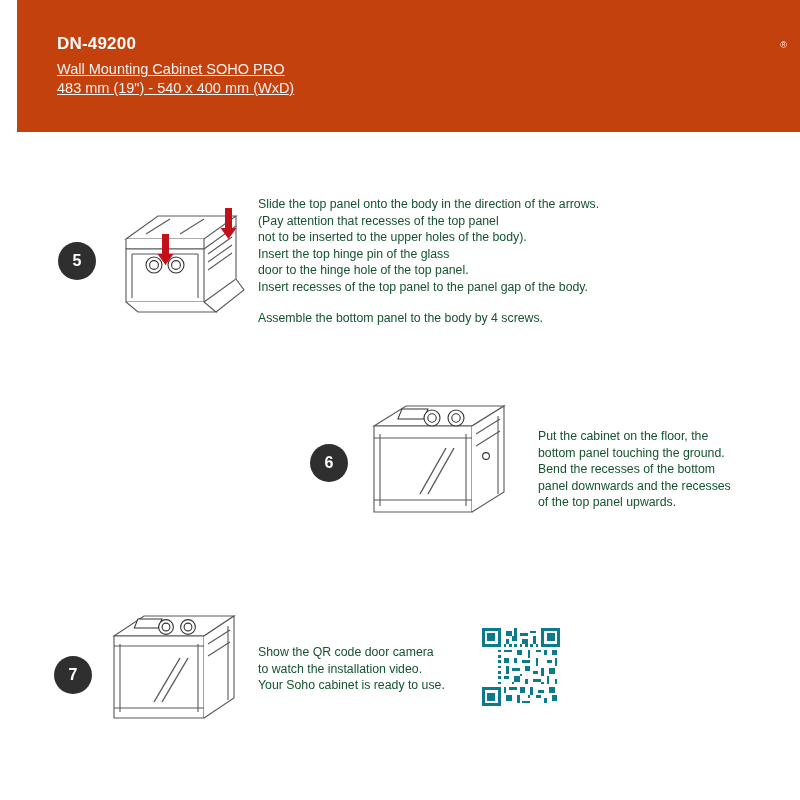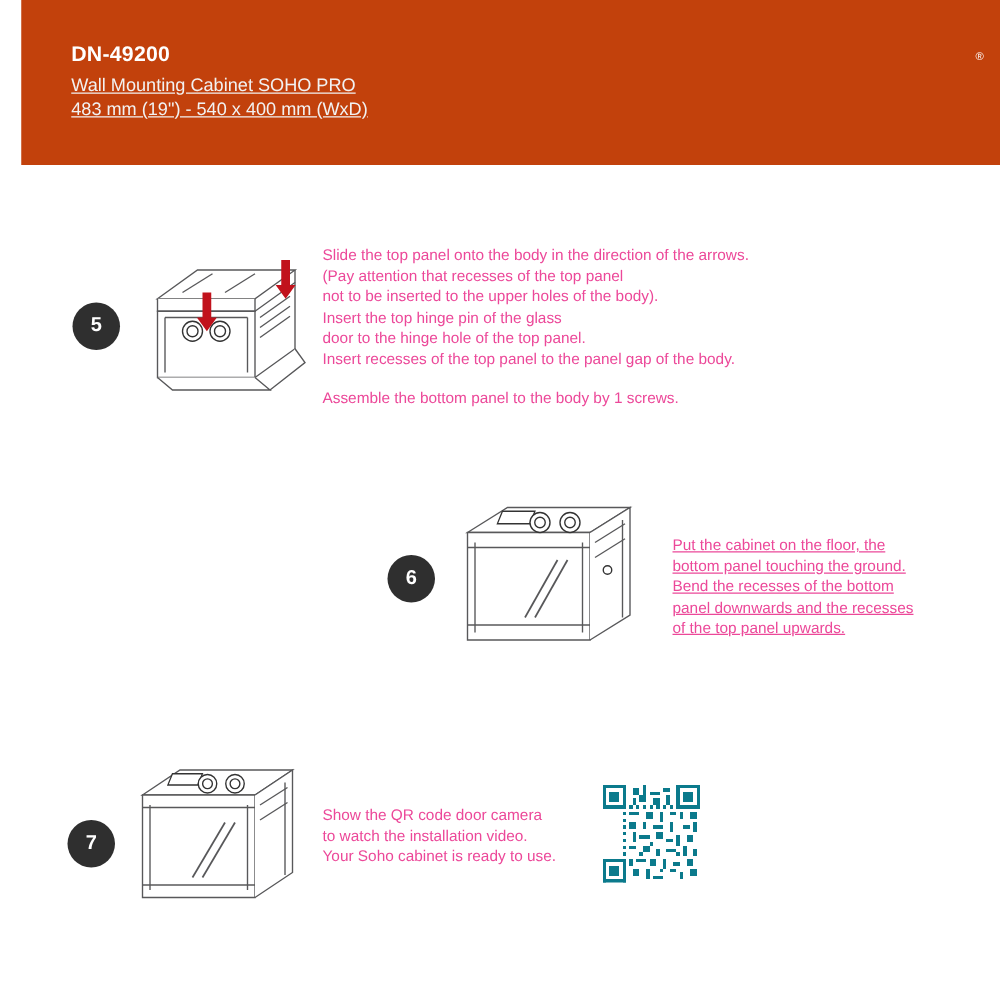--- a/index.html
+++ b/index.html
@@ -107,21 +107,21 @@
     font-size: 16px;
     font-weight: bold;
     display: flex;
     align-items: center;
     justify-content: center;
   }
   .step-text {
     position: absolute;
     font-size: 12.3px;
     line-height: 16.6px;
-    color: #ec4899;
+    color: #14532d;
     white-space: pre-line;
   }
   .step-text.second {
     margin-top: 0;
   }
   
   .illus {
     position: absolute;
   }
   .illus svg { display: block; }
@@ -185,21 +185,21 @@
           </g>
         </svg>
       </div>
 
       <div class="step-text" style="left:258px; top:64px; width:400px;">Slide the top panel onto the body in the direction of the arrows.
 (Pay attention that recesses of the top panel
 not to be inserted to the upper holes of the body).
 Insert the top hinge pin of the glass
 door to the hinge hole of the top panel.
 Insert recesses of the top panel to the panel gap of the body.</div>
-      <div class="step-text second" style="left:258px; top:178px; width:400px;">Assemble the bottom panel to the body by 1 screws.</div>
+      <div class="step-text second" style="left:258px; top:178px; width:400px;">Assemble the bottom panel to the body by 4 screws.</div>
     </div>
 
     <div class="step">
       <div class="badge" style="left:310px; top:312px;">6</div>
 
       <div class="illus" style="left:364px; top:262px;">
         <svg width="160" height="130" viewBox="0 0 160 130" fill="none" stroke="#58585a" stroke-width="1.1">
 
           <path d="M10 32 L42 12 L140 12 L108 32 Z" fill="#ffffff"></path>
 
@@ -224,21 +224,21 @@
 
           <line x1="112" y1="40" x2="136" y2="25"></line>
           <line x1="112" y1="52" x2="136" y2="37"></line>
 
           <circle cx="122" cy="62" r="3.4" fill="#ffffff" stroke="#333"></circle>
 
           <line x1="134" y1="22" x2="134" y2="100"></line>
         </svg>
       </div>
 
-      <div class="step-text" style="left:538px; top:296px; width:230px;text-decoration:underline;">Put the cabinet on the floor, the
+      <div class="step-text" style="left:538px; top:296px; width:230px;">Put the cabinet on the floor, the
 bottom panel touching the ground.
 Bend the recesses of the bottom
 panel downwards and the recesses
 of the top panel upwards.</div>
     </div>
 
     <div class="step">
       <div class="badge" style="left:54px; top:524px;">7</div>
 
       <div class="illus" style="left:104px; top:472px;">

